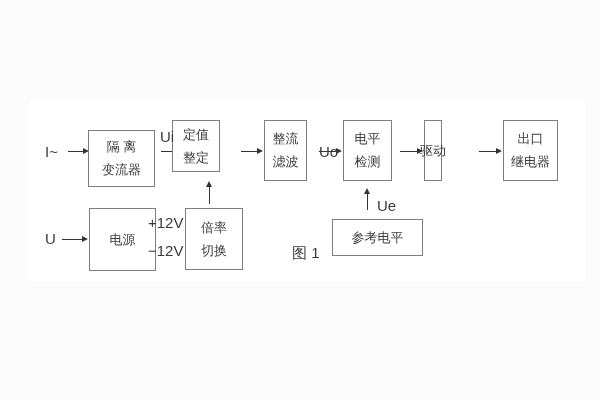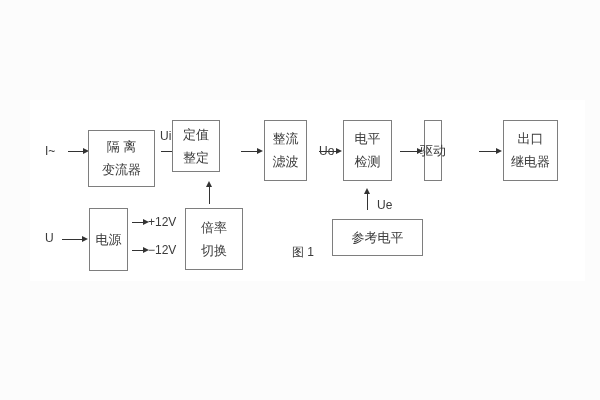--- a/index.html
+++ b/index.html
@@ -13,21 +13,21 @@
     background:#ffffff;
   }
   .box {
     position:absolute; box-sizing:border-box;
     background:#ffffff; border:1px solid #7e7e7e;
     display:flex; flex-direction:column; align-items:center; justify-content:center;
     gap:9px; font-size:13px; line-height:14px; color:#3a3a3a;
     white-space:nowrap; z-index:2;
   }
   .lbl {
-    position:absolute; font-size:12px; line-height:15px; color:#3a3a3a;
+    position:absolute; font-size:15px; line-height:15px; color:#3a3a3a;
     white-space:nowrap; z-index:2;
   }
   .harrow { position:absolute; height:1px; background:#333333; z-index:1; }
   .harrow::after {
     content:''; position:absolute; right:-6px; top:-3px;
     border-top:3.5px solid transparent; border-bottom:3.5px solid transparent;
     border-left:6px solid #333333;
   }
   .varrow { position:absolute; width:1px; background:#333333; z-index:1; }
   .varrow::after {
@@ -58,21 +58,21 @@
   <span>检测</span>
 </div>
 <div class="box" style="left:424px;top:120px;width:18px;height:61px">
   <span>驱动</span>
 </div>
 <div class="box" style="left:503px;top:120px;width:55px;height:61px">
   <span>出口</span>
   <span>继电器</span>
 </div>
 
-<div class="box" style="left:89px;top:208px;width:39px;height:63px">
+<div class="box" style="left:89px;top:208px;width:67px;height:63px">
   <span>电源</span>
 </div>
 <div class="box" style="left:185px;top:208px;width:58px;height:62px">
   <span>倍率</span>
   <span>切换</span>
 </div>
 <div class="box" style="left:332px;top:219px;width:91px;height:37px">
   <span>参考电平</span>
 </div>
 

